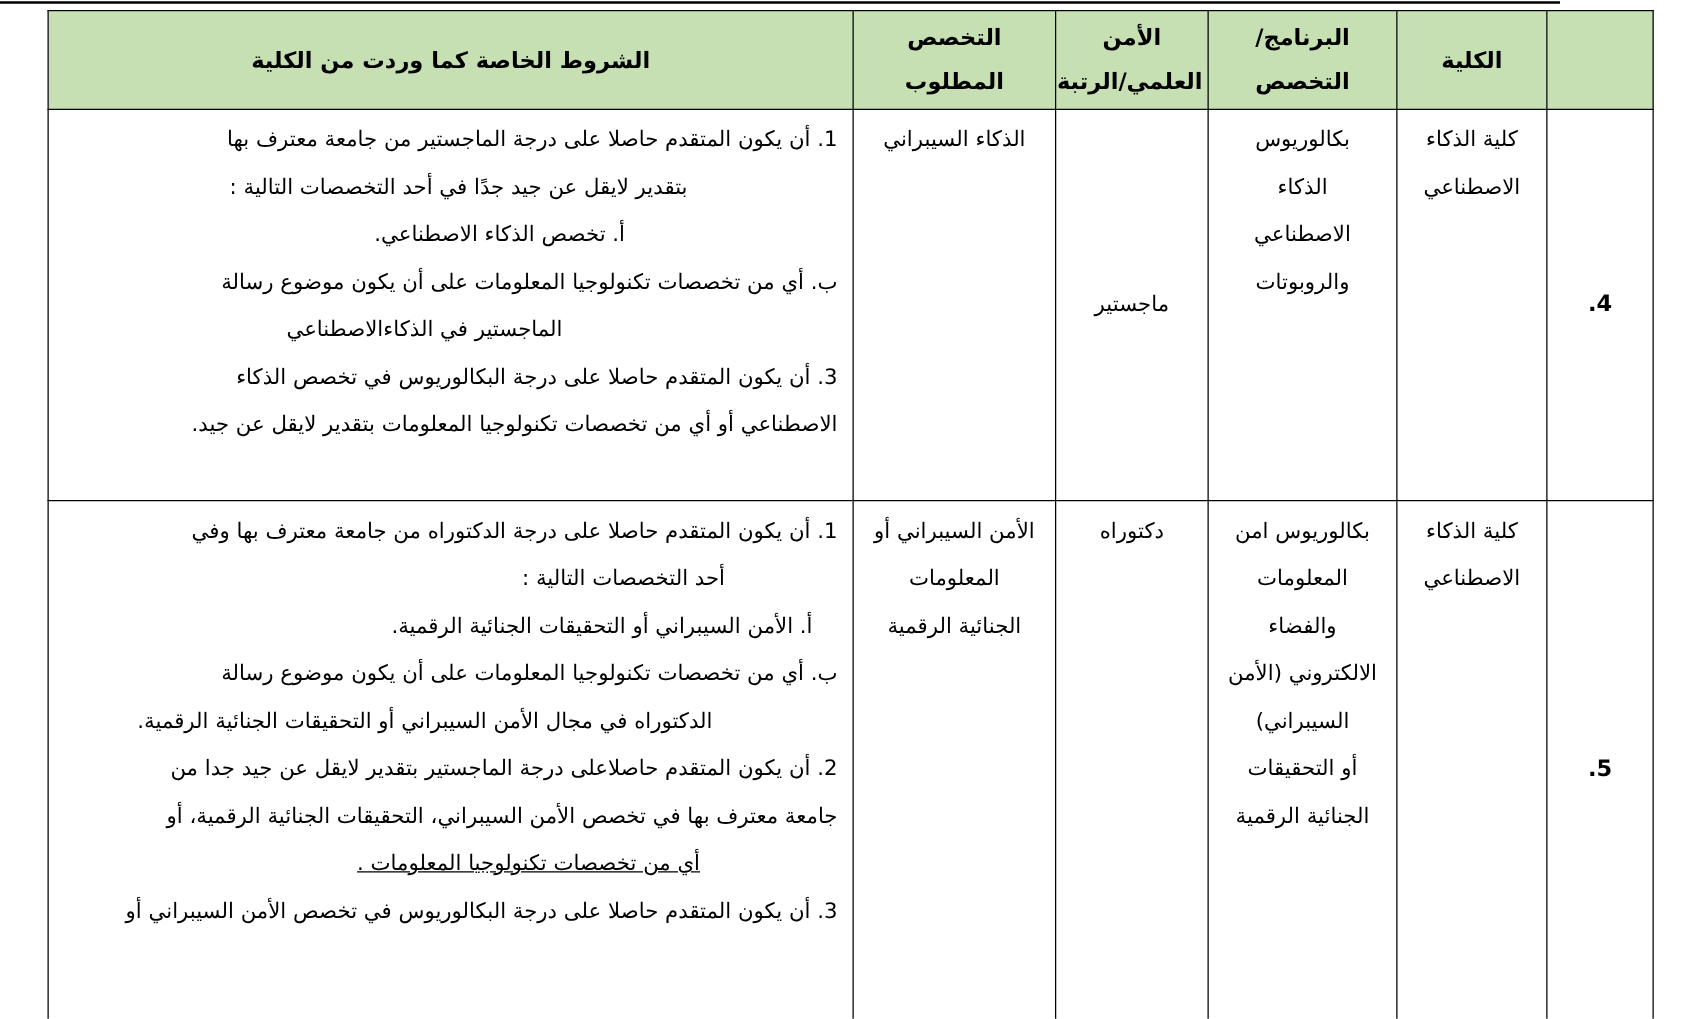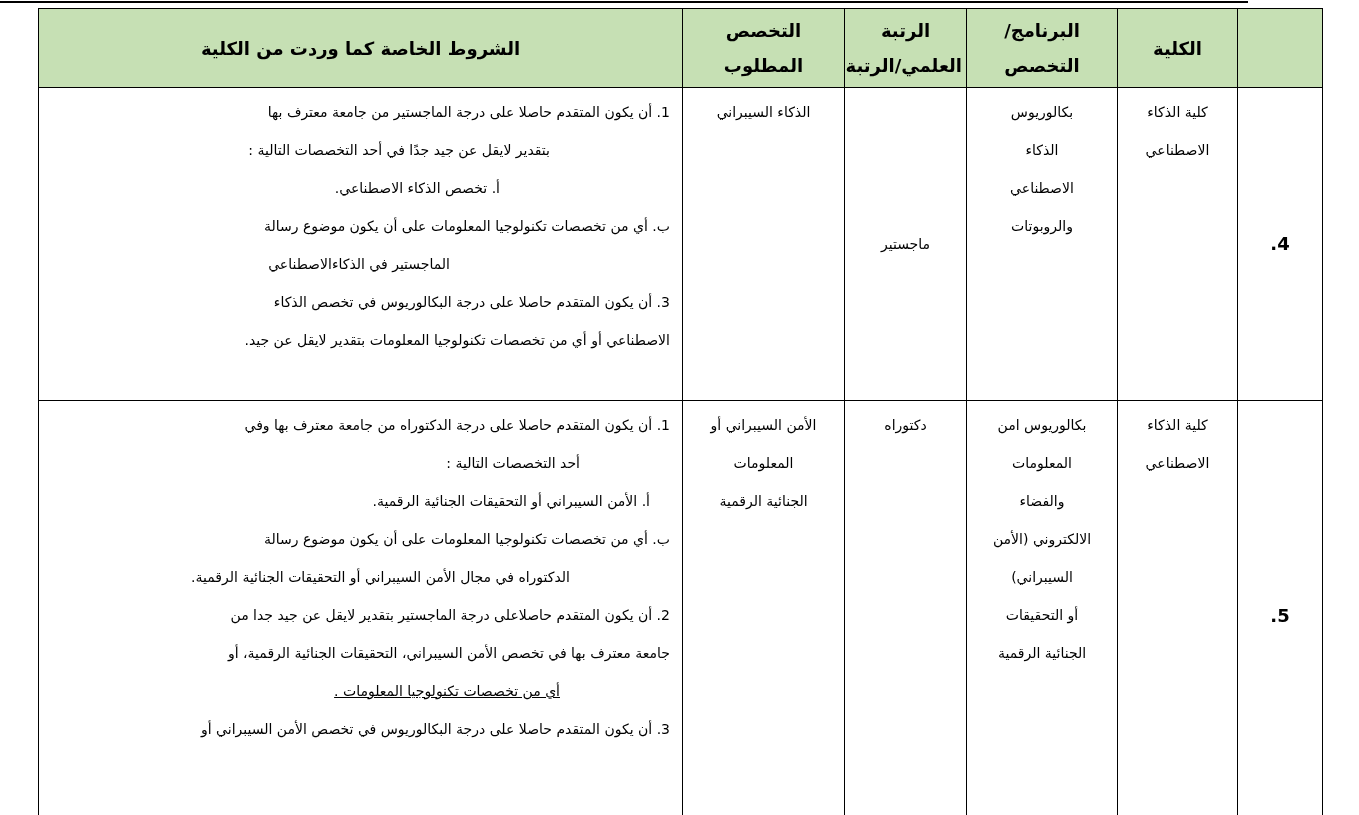--- a/index.html
+++ b/index.html
@@ -13,21 +13,21 @@
     border-collapse:collapse;direction:rtl;table-layout:fixed;
   }
   col.c-num{width:85px;} col.c-college{width:120px;} col.c-program{width:151px;}
   col.c-qual{width:122px;} col.c-req{width:162px;} col.c-cond{width:644px;}
   th,td{border:1.5px solid #000;}
   thead th{
     background:#c6e0b4;font-weight:bold;font-size:18px;text-align:center;
     vertical-align:middle;line-height:35px;height:78px;padding:0 4px;
   }
   tbody td{
-    vertical-align:top;text-align:center;font-size:14px;line-height:38px;
+    vertical-align:top;text-align:center;font-size:17px;line-height:38px;
     padding:5px 6px;background:#fff;
   }
   tr.r4 td{height:302px;}
   tr.r5 td{height:420px;}
   td.num{vertical-align:middle;font-weight:bold;font-size:18px;}
   td.num .ltr{direction:ltr;unicode-bidi:isolate;display:inline-block;}
   td.qmid{vertical-align:middle;}
   td.cond{text-align:right;padding:5px 12px;}
   .tline{white-space:nowrap;}
   
@@ -56,21 +56,21 @@
   </colgroup>
   <thead>
     <tr>
       <th></th>
       <th>الكلية</th>
       <th>
           <div class="tline">البرنامج/</div>
           <div class="tline">التخصص</div>
         </th>
       <th>
-          <div class="tline">الرتبة</div>
+          <div class="tline">الأمن</div>
           <div class="tline">العلمي/الرتبة</div>
         </th>
       <th>
           <div class="tline">التخصص</div>
           <div class="tline">المطلوب</div>
         </th>
       <th>الشروط الخاصة كما وردت من الكلية</th>
     </tr>
   </thead>
   <tbody>

